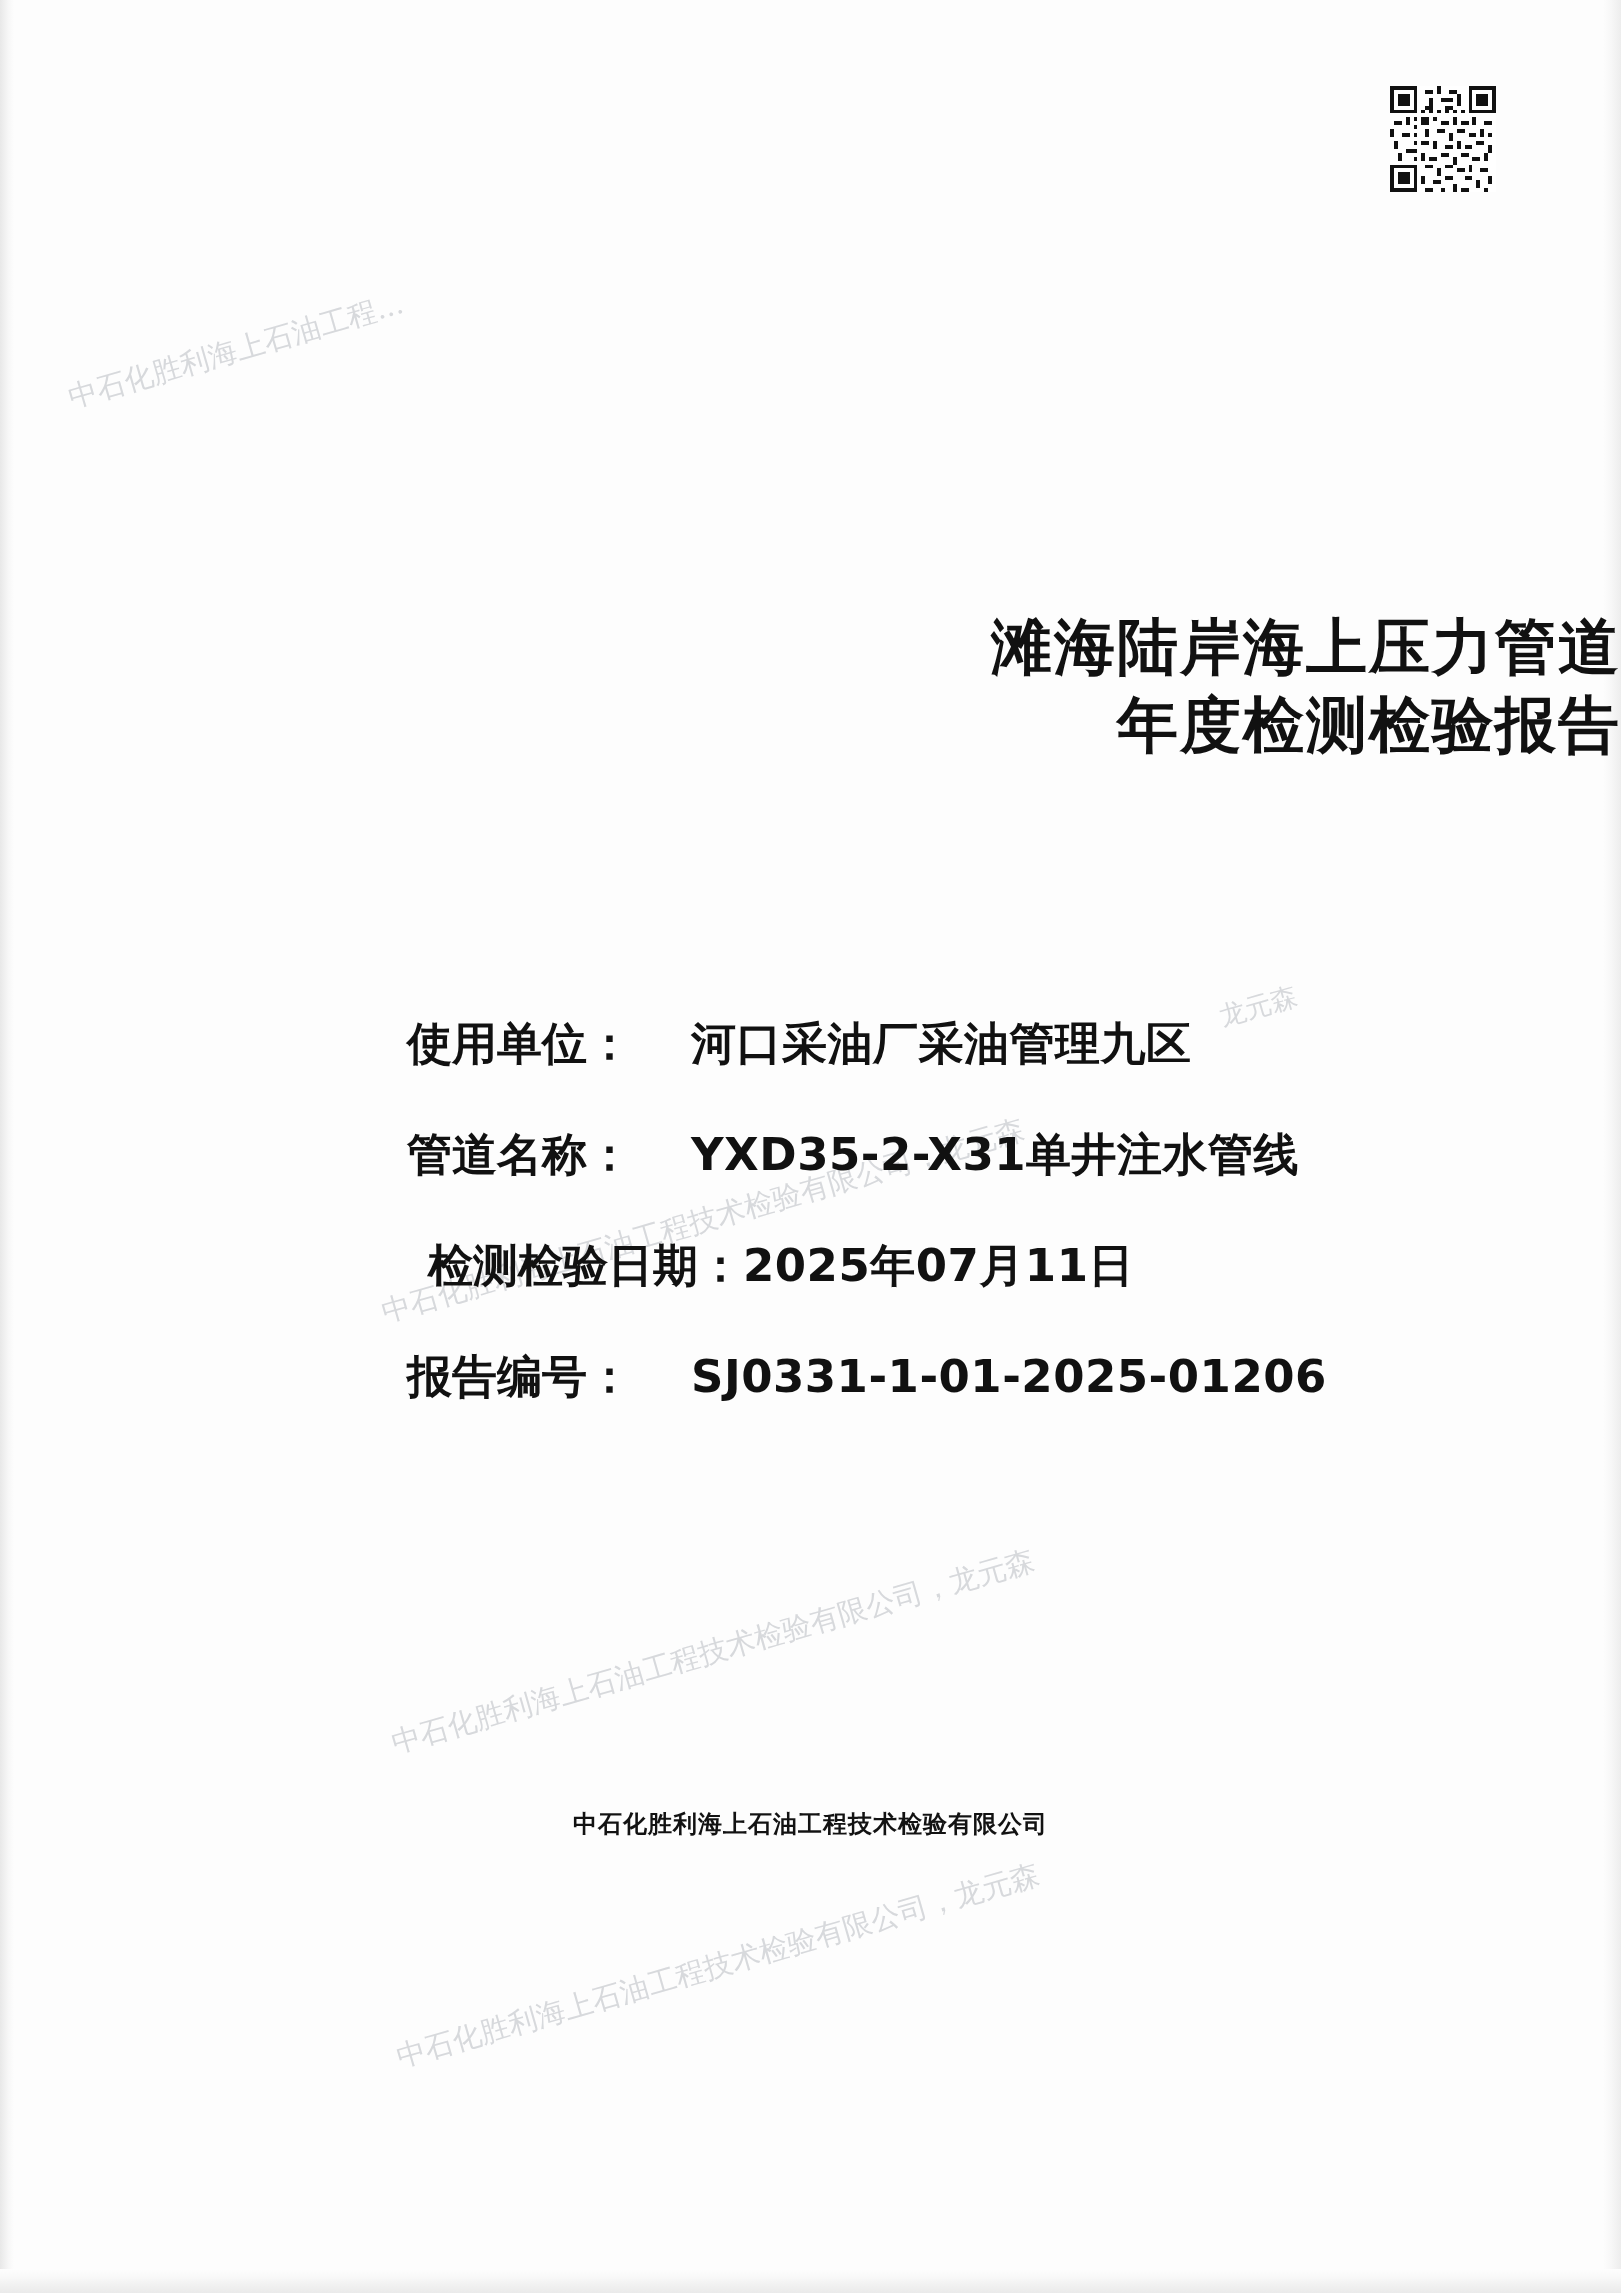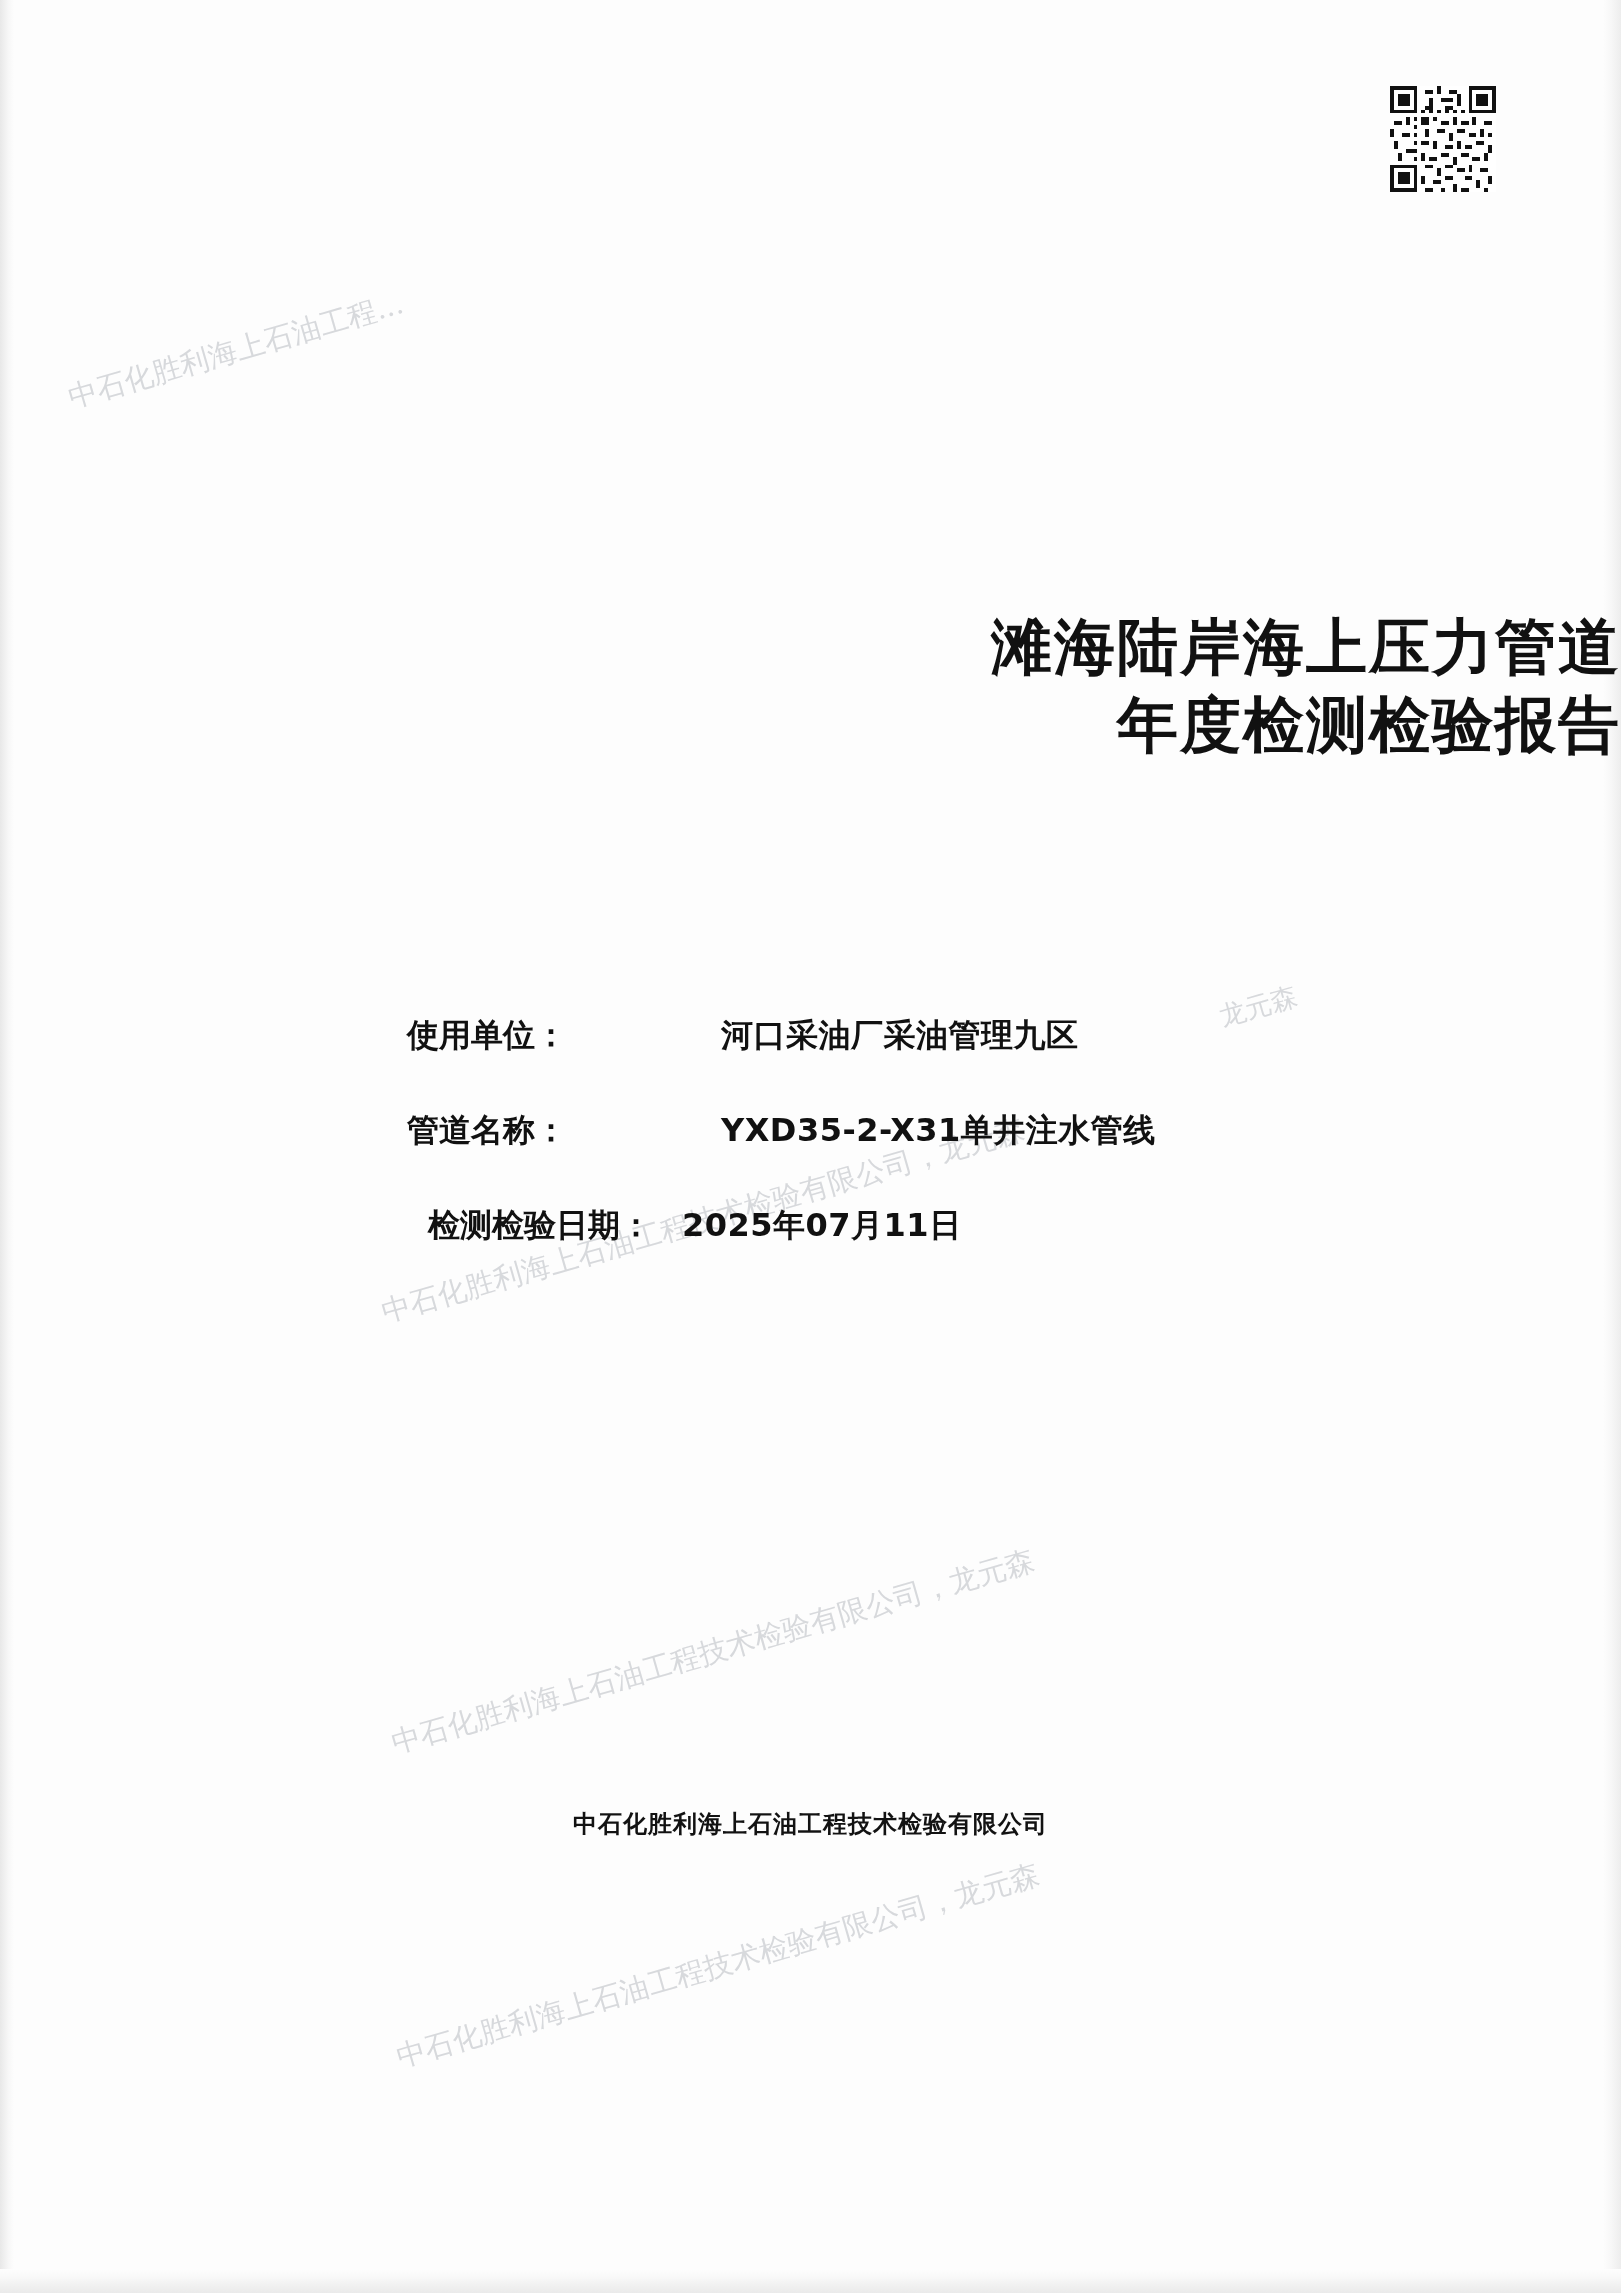--- a/index.html
+++ b/index.html
@@ -67,25 +67,24 @@
   .fields {
     position: absolute;
     top: 1014px;
     left: 407px;
     width: 882px;
   }
   .field-row {
     display: flex;
     align-items: baseline;
     margin-bottom: 51px;
-    font-size: 32px;
+    font-size: 45px;
     font-weight: 700;
     color: #111;
     white-space: nowrap;
-    gap: 30px;
   }
   .field-label {
     width: 284px;
     flex: 0 0 284px;
   }
   .field-value {
     letter-spacing: 0.5px;
     text-align: center;
   }
   .field-row.inline .field-label {
@@ -256,19 +255,23 @@
       <div class="field-label">管道名称：</div>
       <div class="field-value">YXD35-2-X31单井注水管线</div>
     </div>
 
 
     <div class="field-row inline">
       <div class="field-label">检测检验日期：</div>
       <div class="field-value">2025年07月11日</div>
     </div>
 
+    <div class="field-row">
+      <div class="field-label">报告编号：</div>
+      <div class="field-value">SJ0331-1-01-2025-01206</div>
+    </div>
 
   </div>
 
   <div class="footer-company">中石化胜利海上石油工程技术检验有限公司</div>
 
 </div>
 
 
 </body></html>

